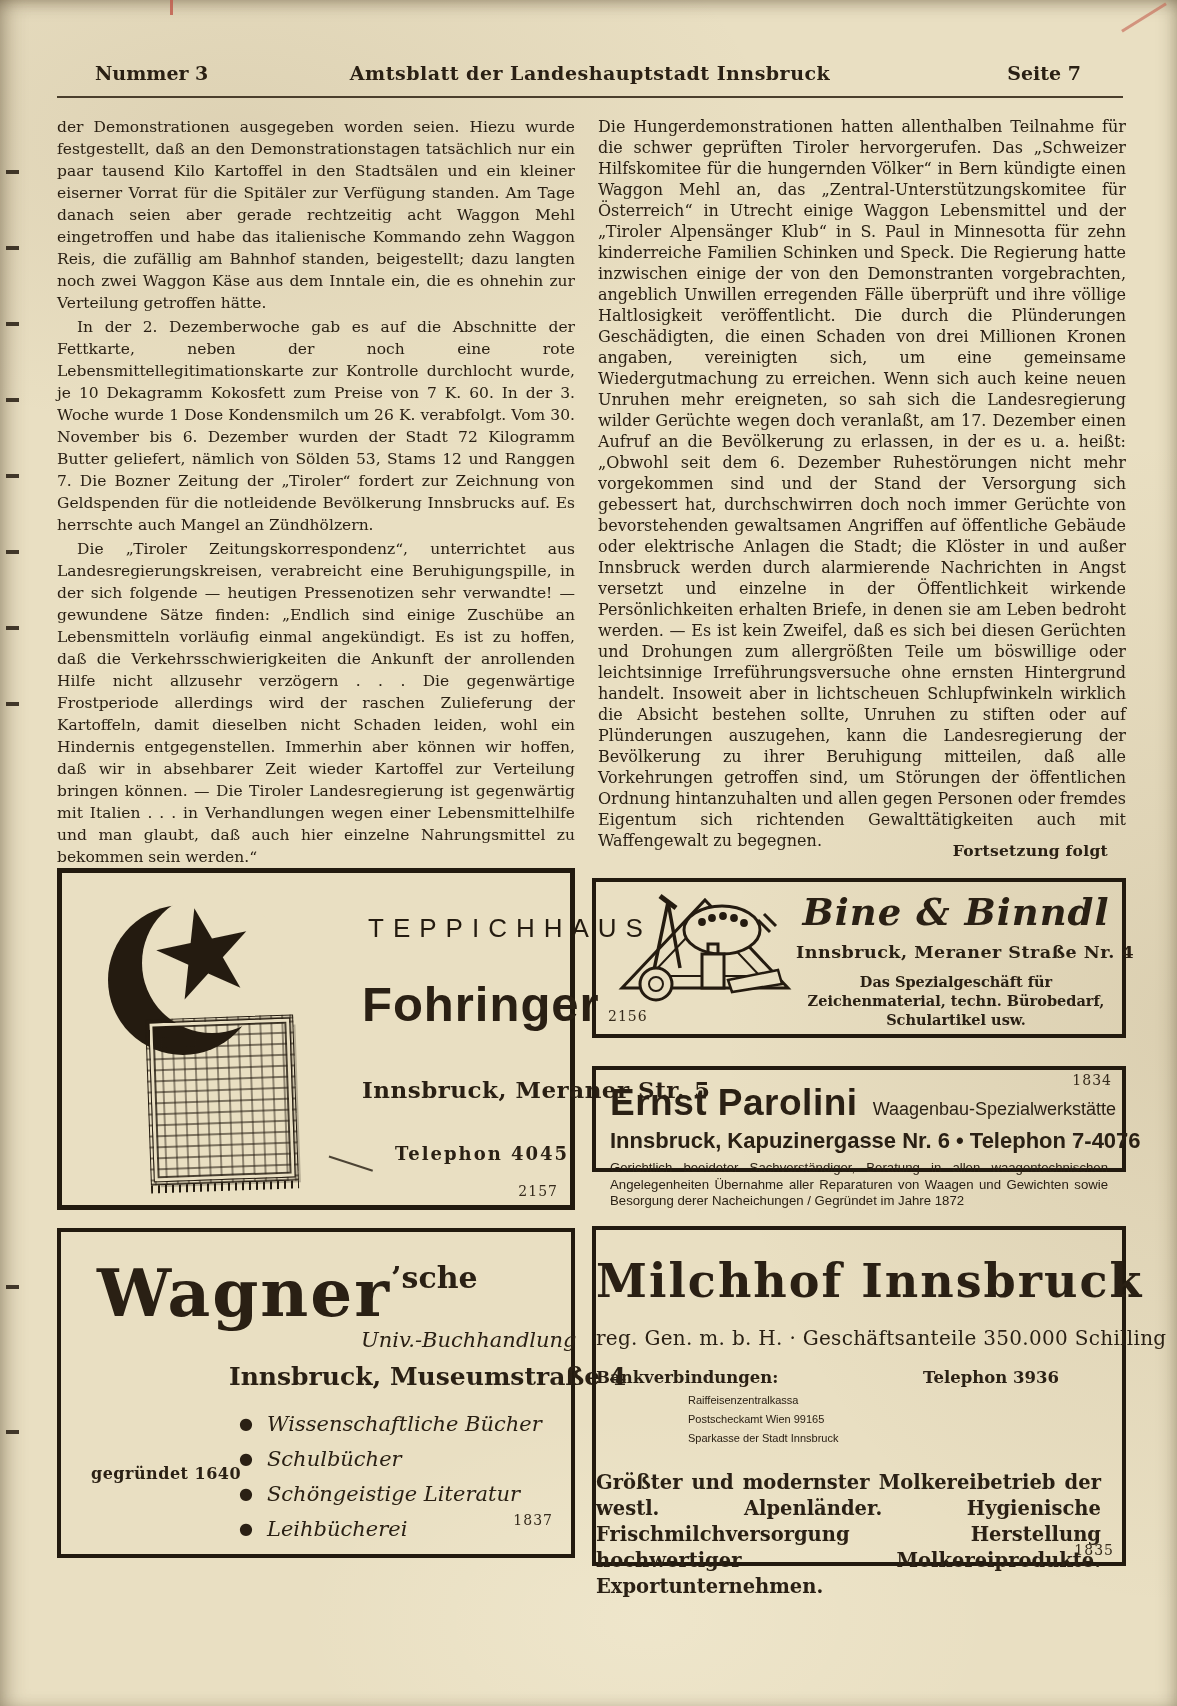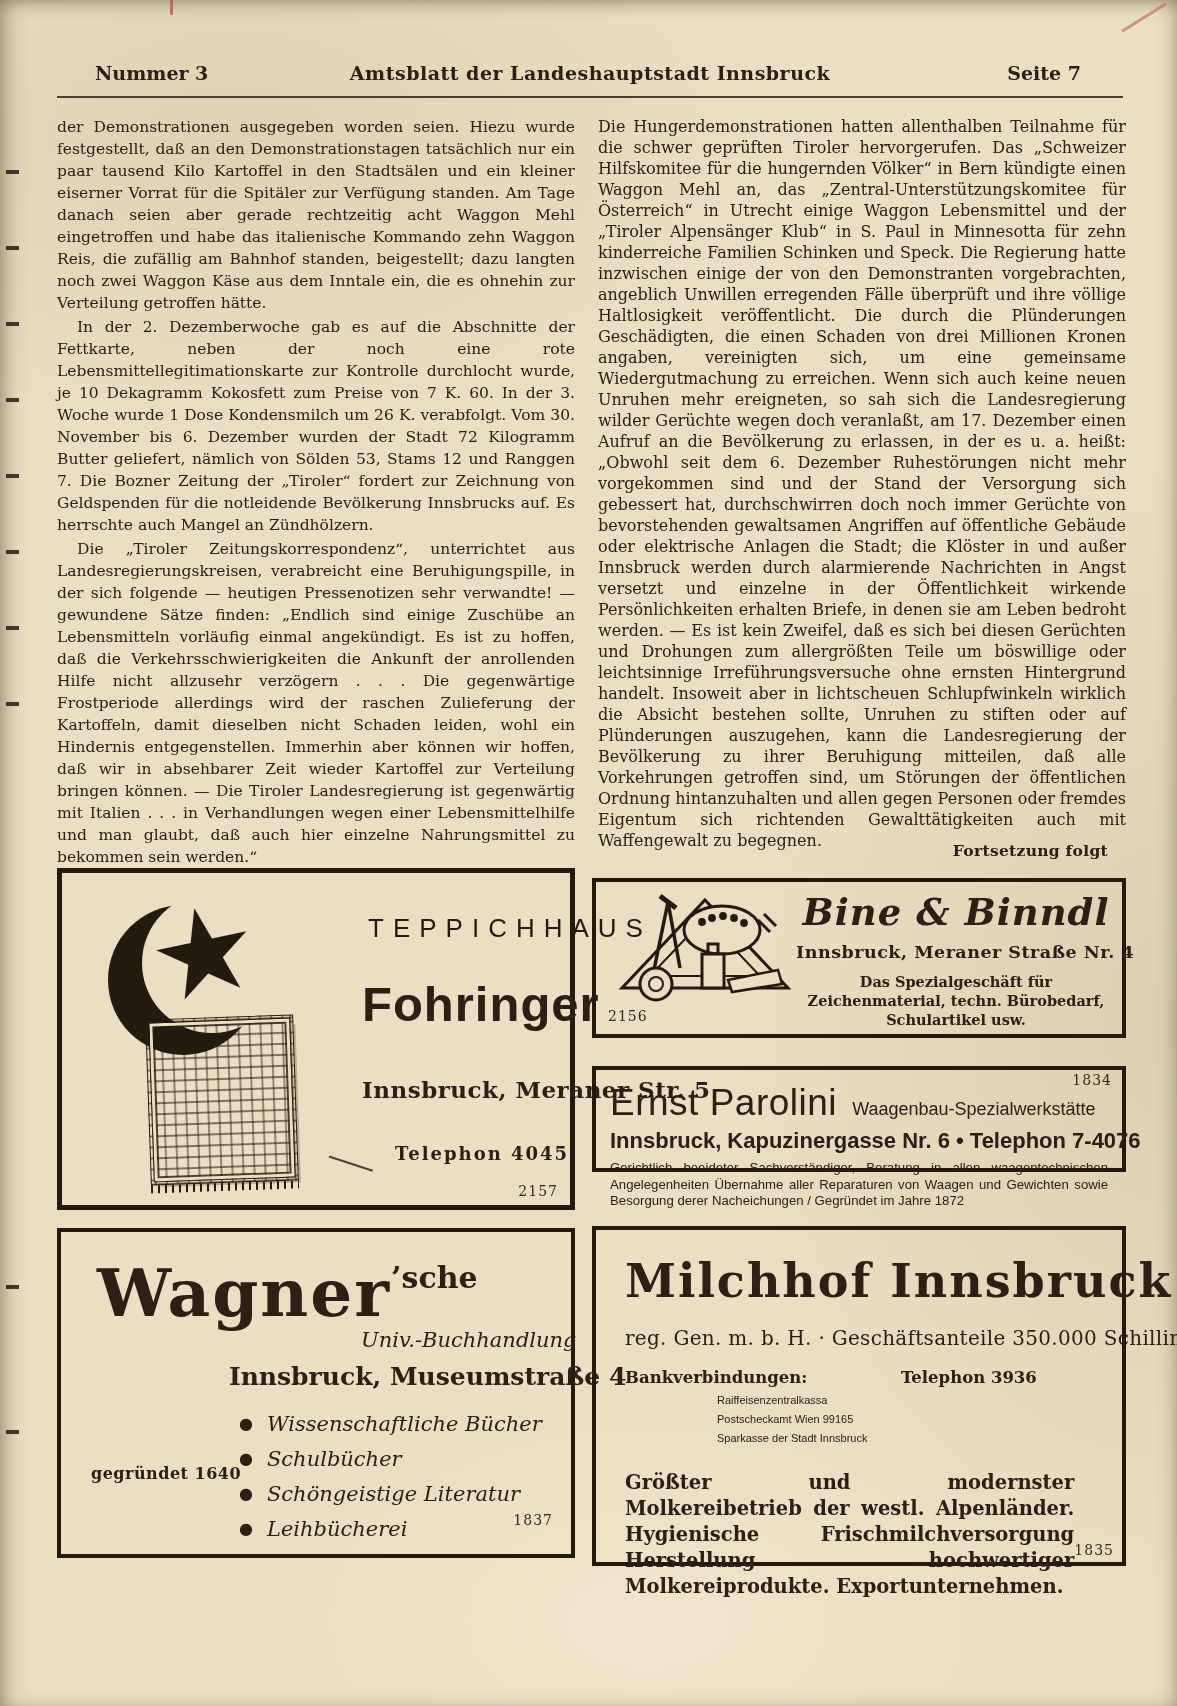--- a/index.html
+++ b/index.html
@@ -53,38 +53,38 @@
   
   .ad-binndl{left:592px;top:878px;width:534px;height:160px;}
   .bin-logo{position:absolute;left:14px;top:10px;width:190px;height:118px;}
   .bin-name{position:absolute;left:200px;top:8px;width:320px;text-align:center;font-size:37px;font-weight:bold;font-style:italic;letter-spacing:1px;white-space:nowrap;}
   .bin-addr{position:absolute;left:200px;top:60px;width:320px;text-align:center;font-size:17.5px;font-weight:bold;letter-spacing:.5px;white-space:nowrap;}
   .bin-lines{position:absolute;left:200px;top:90px;width:320px;text-align:center;font-size:14.5px;font-weight:bold;line-height:19px;}
   .ad-binndl .adno{left:12px;bottom:10px;}
   
   .ad-parolini{left:592px;top:1066px;width:534px;height:106px;padding:6px 14px;}
   .par-row1{margin-top:6px;white-space:nowrap;}
-  .par-name{font-family:"Liberation Sans",sans-serif;font-weight:normal;font-size:37px;letter-spacing:.5px;}
+  .par-name{font-family:"Liberation Sans",sans-serif;font-weight:bold;font-size:37px;letter-spacing:.5px;}
   .par-sub{font-family:"Liberation Sans",sans-serif;font-size:18px;margin-left:10px;}
   .par-addr{font-family:"Liberation Sans",sans-serif;font-weight:bold;font-size:22px;margin-top:4px;white-space:nowrap;}
   .par-details{font-family:"Liberation Sans",sans-serif;font-size:13.2px;line-height:16.5px;text-align:justify;margin-top:6px;}
   .ad-parolini .adno{right:10px;top:2px;}
   
   .ad-wagner{left:57px;top:1228px;width:518px;height:330px;}
   .wag-name{position:absolute;left:36px;top:22px;font-size:66px;font-weight:bold;letter-spacing:2px;white-space:nowrap;}
   .wag-suffix{font-size:30px;vertical-align:28px;letter-spacing:0;}
   .wag-sub{position:absolute;left:300px;top:96px;font-style:italic;font-size:21px;white-space:nowrap;}
   .wag-addr{position:absolute;left:168px;top:130px;font-size:25px;font-weight:bold;white-space:nowrap;}
   .wag-founded{position:absolute;left:30px;top:232px;font-size:16px;font-weight:bold;letter-spacing:.5px;}
   .wag-list{position:absolute;left:178px;top:180px;font-size:21px;font-style:italic;}
   .wag-list .item{margin-bottom:11px;white-space:nowrap;}
   .wag-list .item:before{content:"●";font-style:normal;font-size:16px;margin-right:14px;vertical-align:2px;}
   .ad-wagner .adno{right:18px;bottom:26px;}
   
-  .ad-milchhof{left:592px;top:1226px;width:534px;height:340px;padding:10px 29px;}
+  .ad-milchhof{left:592px;top:1226px;width:534px;height:340px;padding:10px 0;}
   .mil-name{text-align:center;font-size:46px;font-weight:bold;letter-spacing:2px;margin-top:14px;white-space:nowrap;}
   .mil-sub{font-size:20px;margin-top:18px;white-space:nowrap;letter-spacing:.3px;}
   .mil-bankrow{display:flex;justify-content:space-between;margin-top:18px;font-size:16.5px;font-weight:bold;width:88%;}
   .mil-banks{margin-left:92px;margin-top:4px;font-family:"Liberation Sans",sans-serif;font-size:11px;line-height:19px;}
   .mil-claim{font-weight:bold;font-size:19.5px;line-height:26px;text-align:justify;margin-top:22px;width:96%;}
   .ad-milchhof .adno{right:8px;bottom:4px;}
   
   .edge-dash{position:absolute;left:6px;width:13px;height:4px;background:#241b10;opacity:.85;}
   .mark-red-v{position:absolute;left:170px;top:0;width:3px;height:15px;background:#c05648;opacity:.8;}
   .mark-red-d{position:absolute;left:1118px;top:16px;width:52px;height:3px;background:#c66a58;opacity:.65;transform:rotate(-32deg);}

